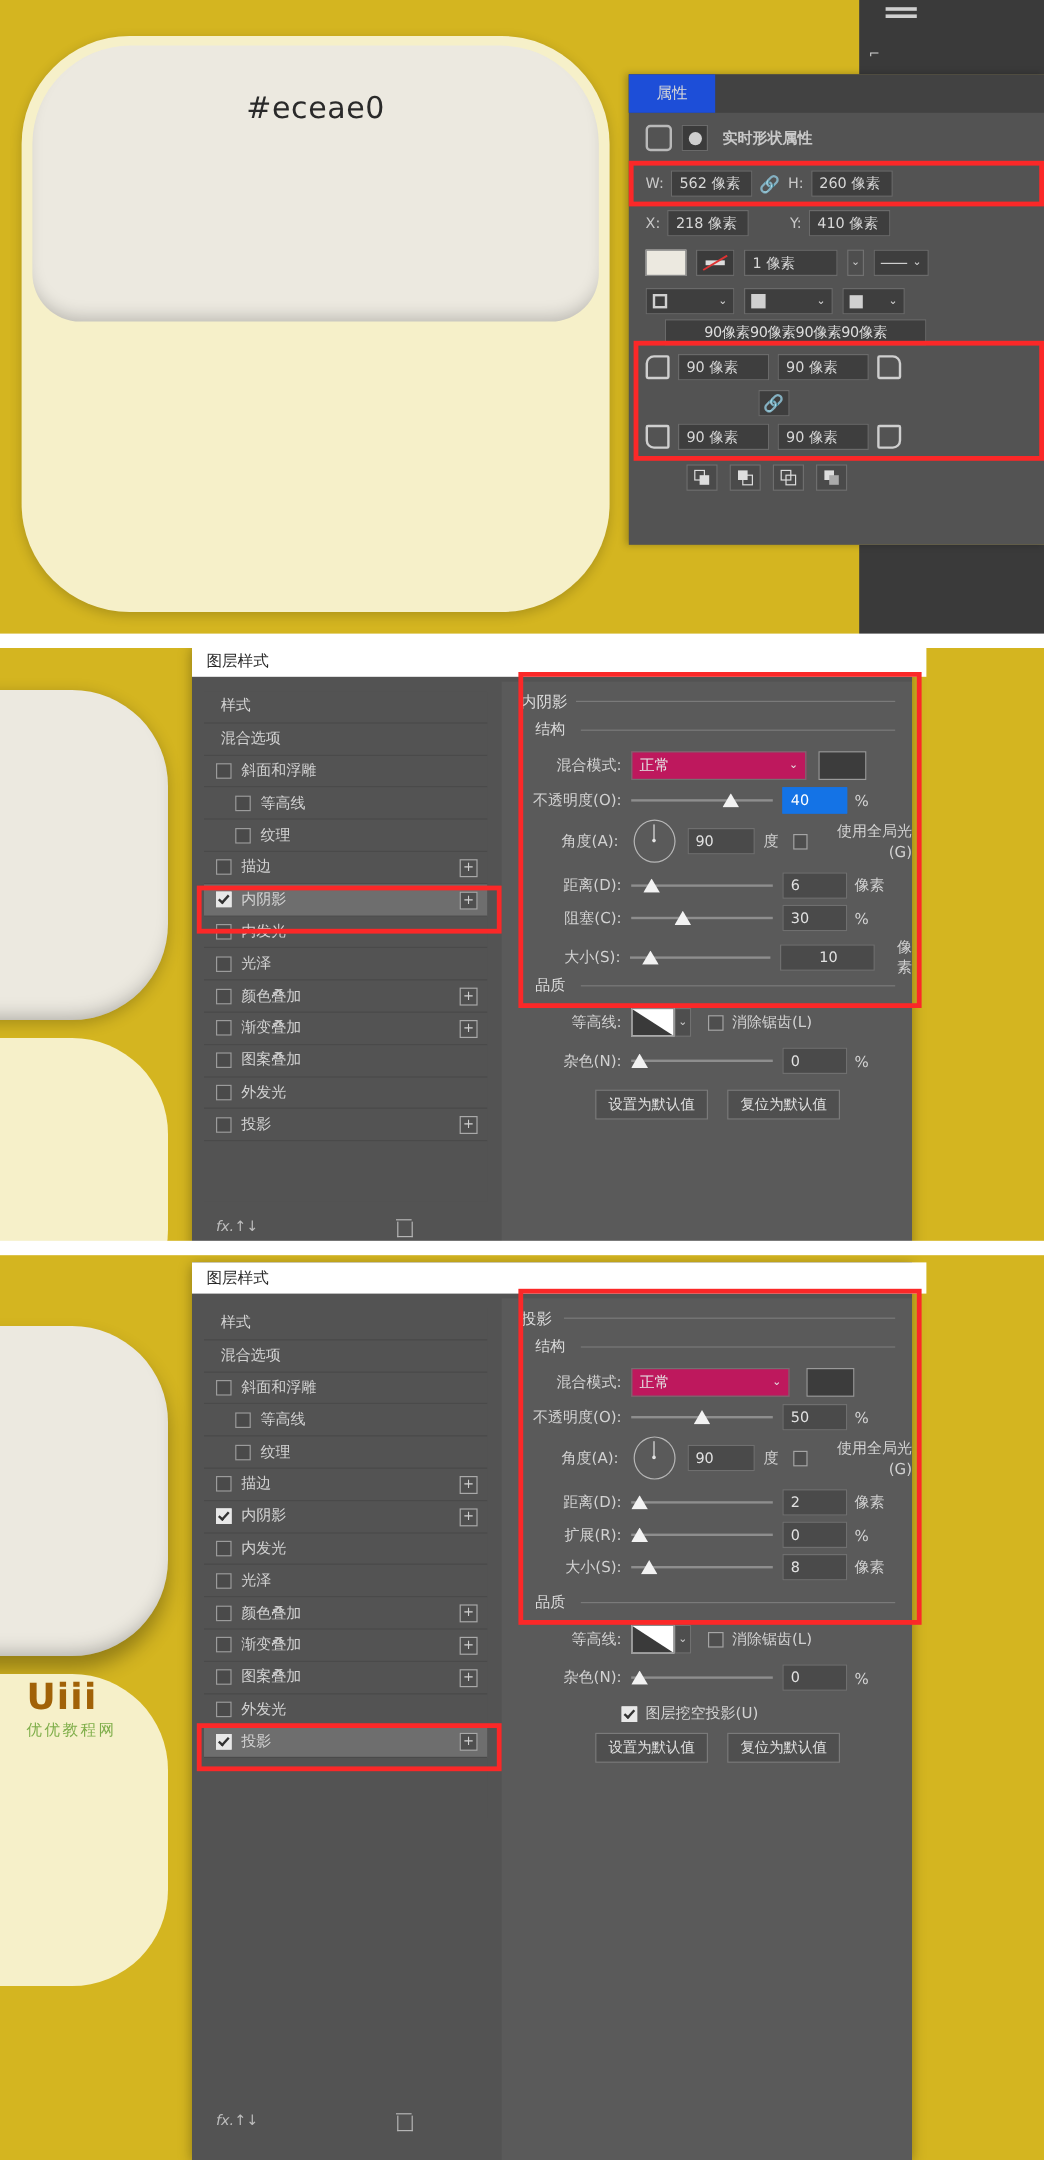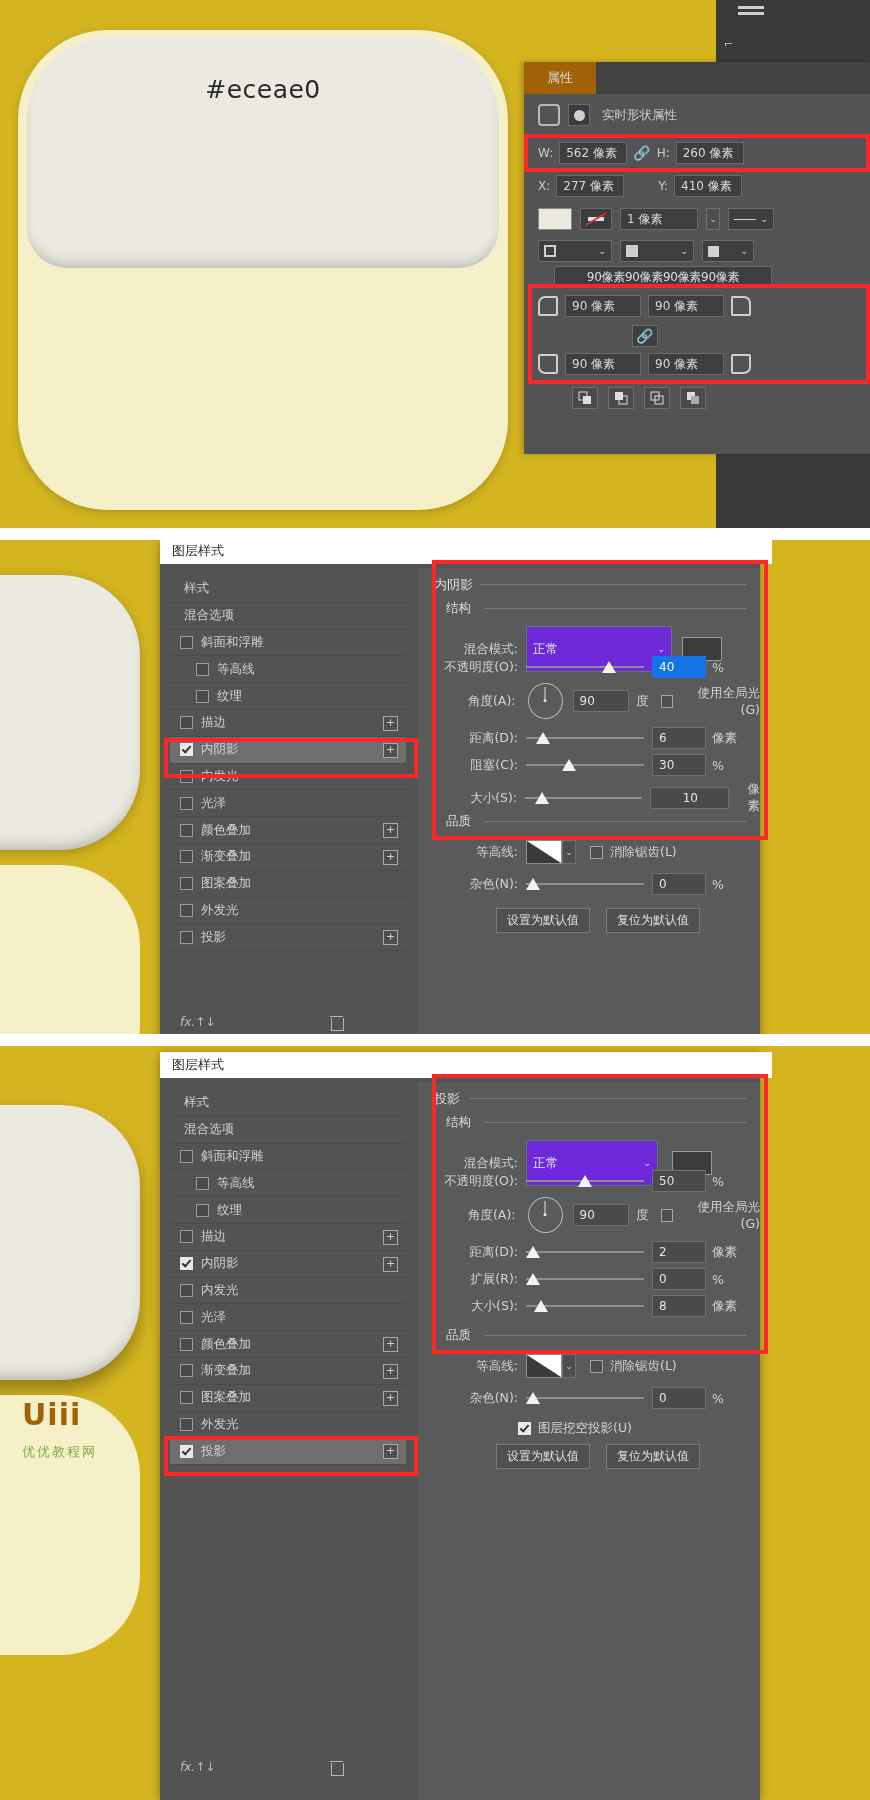--- a/index.html
+++ b/index.html
@@ -55,21 +55,21 @@
 
   
   .ps{position:absolute;background:#535353;color:#d6d6d6;
       font-family:"DejaVu Sans","Liberation Sans",sans-serif;}
   .ps *{box-sizing:border-box;}
 
   
   #propsPanel{left:524px;top:62px;width:346px;height:392px;background:#535353;
      box-shadow:-2px 0 6px rgba(0,0,0,.25);}
   #propsTabbar{position:absolute;left:0;top:0;width:100%;height:32px;background:#424242;}
-  #propsTab{position:absolute;left:0;top:0;width:72px;height:32px;background:#a16207;
+  #propsTab{position:absolute;left:0;top:0;width:72px;height:32px;background:#1d4ed8;
      color:#d8d8d8;font-size:13px;display:flex;align-items:center;justify-content:center;}
   .prow{position:absolute;display:flex;align-items:center;}
   .swatchbox{width:22px;height:22px;background:#3b3b3b;border:1px solid #6a6a6a;
      display:flex;align-items:center;justify-content:center;}
   .fld{background:#3e3e3e;border:1px solid #6a6a6a;color:#d8d8d8;font-size:12px;
      height:22px;display:flex;align-items:center;padding:0 6px;}
   .lbl{font-size:12px;color:#c9c9c9;}
   .icoBtn{width:26px;height:22px;background:#3e3e3e;border:1px solid #6a6a6a;
      display:flex;align-items:center;justify-content:center;}
   .dropdn{background:#3e3e3e;border:1px solid #6a6a6a;height:22px;display:flex;
@@ -108,22 +108,22 @@
      text-align:center;background:#4f4f4f;}
   .lsfoot{position:absolute;bottom:0;left:0;width:100%;height:30px;
      display:flex;align-items:center;padding-left:10px;color:#bdbdbd;font-size:12px;}
 
   
   .rpane{position:absolute;background:#5a5a5a;}
   .grpTitle{position:absolute;font-size:13px;color:#dcdcdc;}
   .grpLine{position:absolute;height:1px;background:#7a7a7a;}
   .fr{position:absolute;display:flex;align-items:center;}
   .frlab{font-size:12.5px;color:#d2d2d2;text-align:right;}
-  .selectbx{background:#6d28d9;border:1px solid #717171;height:22px;display:flex;
-     align-items:center;justify-content:space-between;padding:11px 6px;color:#e4e4e4;font-size:12.5px;}
+  .selectbx{background:#be185d;border:1px solid #717171;height:22px;display:flex;
+     align-items:center;justify-content:space-between;padding:0 6px;color:#e4e4e4;font-size:12.5px;}
   .numbx{background:#4a4a4a;border:1px solid #6f6f6f;height:20px;color:#e2e2e2;
      font-size:12px;display:flex;align-items:center;padding:0 6px;}
   .numbx.hl{background:#1473e6;border-color:#1473e6;color:#fff;}
   .slider{position:relative;height:14px;}
   .slider .track{position:absolute;top:6px;left:0;right:0;height:2px;background:#8e8e8e;}
   .slider .knob{position:absolute;top:1px;width:14px;height:12px;background:#f2f2f2;
      clip-path:polygon(50% 0%,100% 100%,0% 100%);}
   .dial{width:34px;height:34px;border:1px solid #b6b6b6;border-radius:50%;position:relative;}
   .dial::after{content:"";position:absolute;left:50%;top:3px;width:1px;height:14px;
      background:#e0e0e0;transform:translateX(-50%);}
@@ -139,21 +139,21 @@
   .carat{width:12px;height:22px;background:#4e4e4e;border:1px solid #717171;
      font-size:9px;color:#ccc;display:flex;align-items:center;justify-content:center;}
   .btnps{background:#4f4f4f;border:1px solid #7a7a7a;color:#e0e0e0;font-size:12px;
      height:23px;display:flex;align-items:center;justify-content:center;}
   .colorchip{width:38px;height:22px;background:#3c3c3c;border:1px solid #9a9a9a;}
 
   
   #wm{position:absolute;left:22px;top:1400px;width:130px;}
   .wmlogo{font-size:30px;font-weight:bold;color:#a16207;letter-spacing:1px;
      font-family:"DejaVu Sans","Liberation Sans",sans-serif;line-height:1;}
-  .wmtxt{font-size:13px;color:#7fae4a;letter-spacing:2px;margin-top:13px;}
+  .wmtxt{font-size:13px;color:#7fae4a;letter-spacing:2px;margin-top:3px;}
   .trash{width:13px;height:15px;position:relative;}
   .trash::before{content:"";position:absolute;left:1px;top:3px;width:11px;height:12px;
      border:1px solid #b5b5b5;border-top:none;}
   .trash::after{content:"";position:absolute;left:0;top:1px;width:13px;height:1px;background:#b5b5b5;}
 </style>
 </head>
 <body>
 
 <div id="root">
 
@@ -172,34 +172,34 @@
 
   <div class="ps" id="propsPanel">
     <div id="propsTabbar"></div>
     <div id="propsTab">属性</div>
 
     <div class="prow" style="left:14px;top:42px;gap:8px;">
       <div class="sqico"></div>
       <div class="swatchbox">
         <div style="width:11px;height:11px;border-radius:50%;background:#cfcfcf;"></div>
       </div>
-      <div class="lbl" style="font-size:12.5px;margin-left:4px;">实时形状属性</div>
+      <div class="lbl" style="font-size:12.5px;margin-left:4px;font-weight:bold;">实时形状属性</div>
     </div>
 
     <div class="prow" style="left:14px;top:80px;gap:6px;">
       <div class="lbl">W:</div>
       <div class="fld" style="width:68px;">562 像素</div>
       <div class="linkico">🔗</div>
       <div class="lbl">H:</div>
       <div class="fld" style="width:68px;">260 像素</div>
     </div>
 
     <div class="prow" style="left:14px;top:113px;gap:6px;">
       <div class="lbl">X:</div>
-      <div class="fld" style="width:68px;">277 像素</div>
+      <div class="fld" style="width:68px;">218 像素</div>
       <div style="width:22px;"></div>
       <div class="lbl">Y:</div>
       <div class="fld" style="width:68px;">410 像素</div>
     </div>
 
     <div class="prow" style="left:14px;top:146px;gap:8px;">
       <div style="width:34px;height:22px;background:#ece9e0;border:1px solid #8a8a8a;"></div>
       <div class="swatchbox" style="width:32px;">
         <svg width="22" height="14" viewBox="0 0 22 14">
             <rect x="3" y="5" width="16" height="4" fill="#ddd"></rect>

